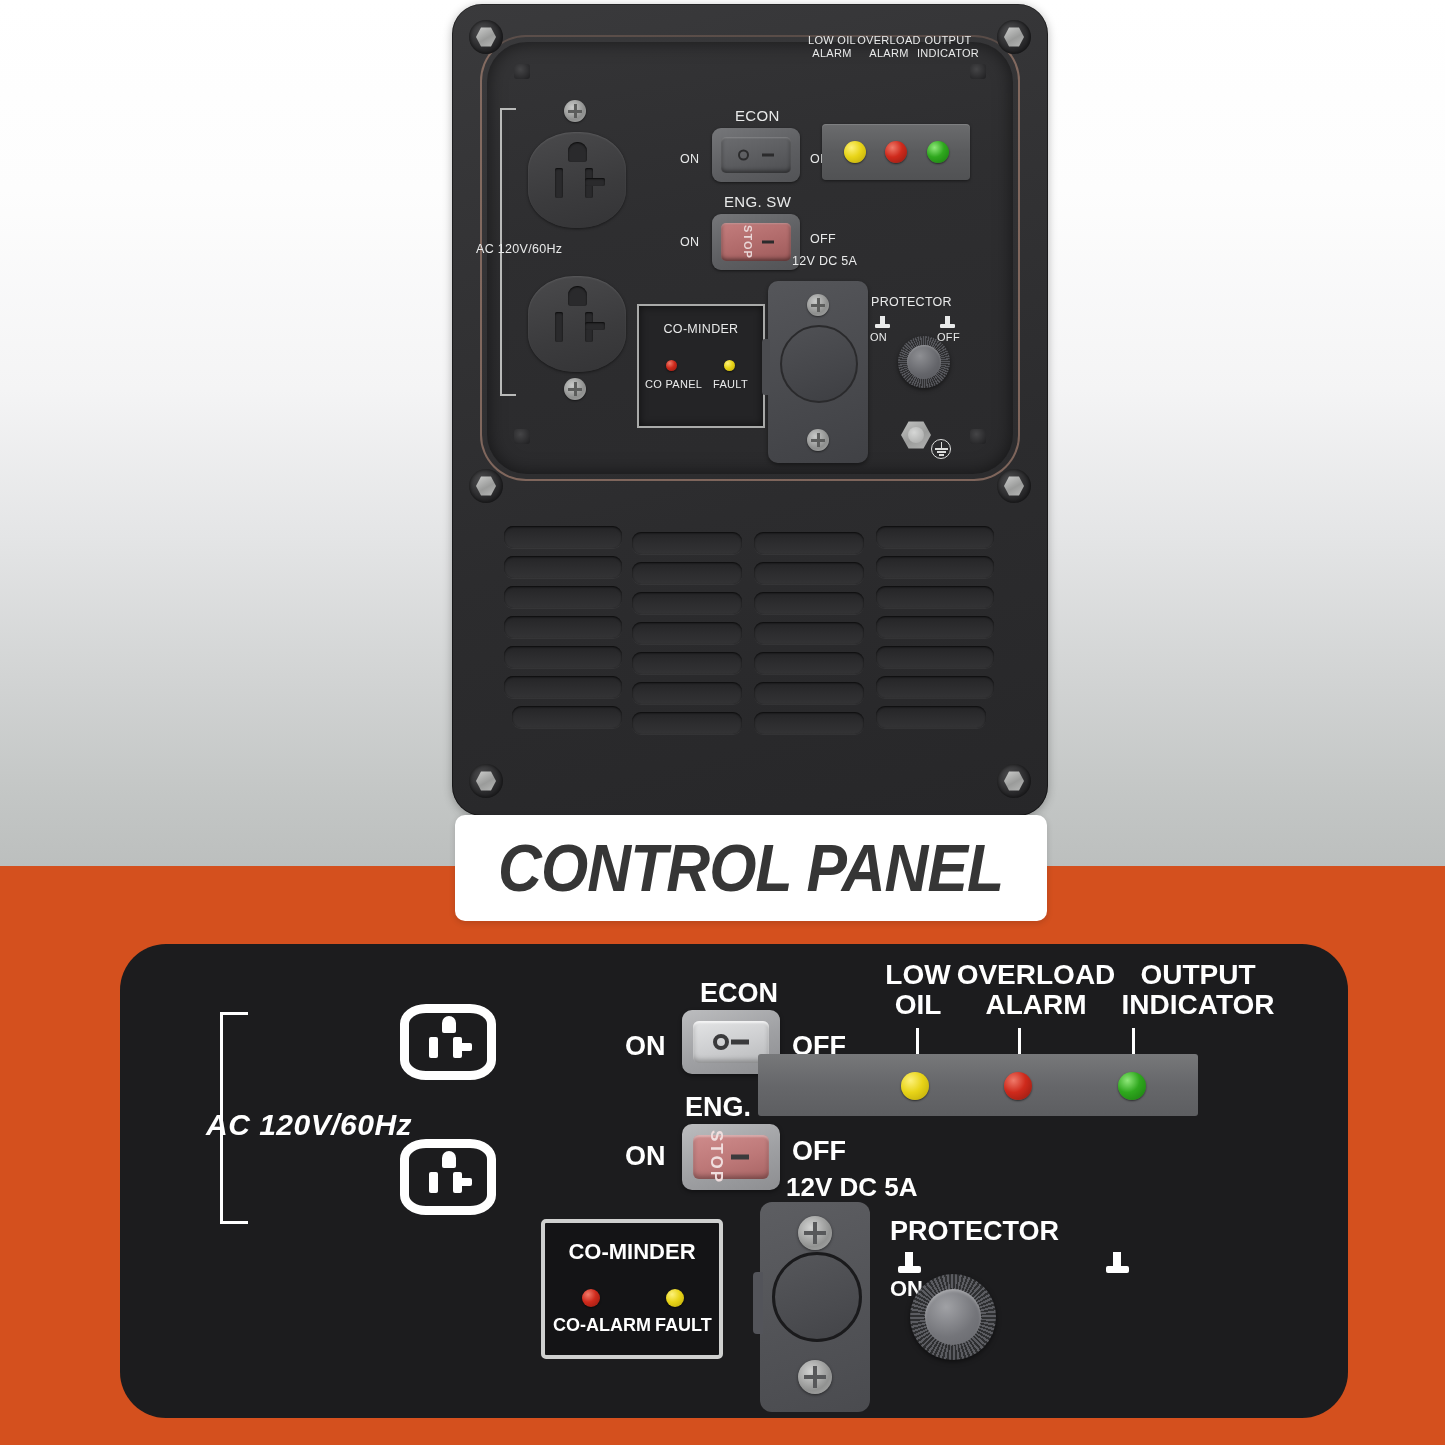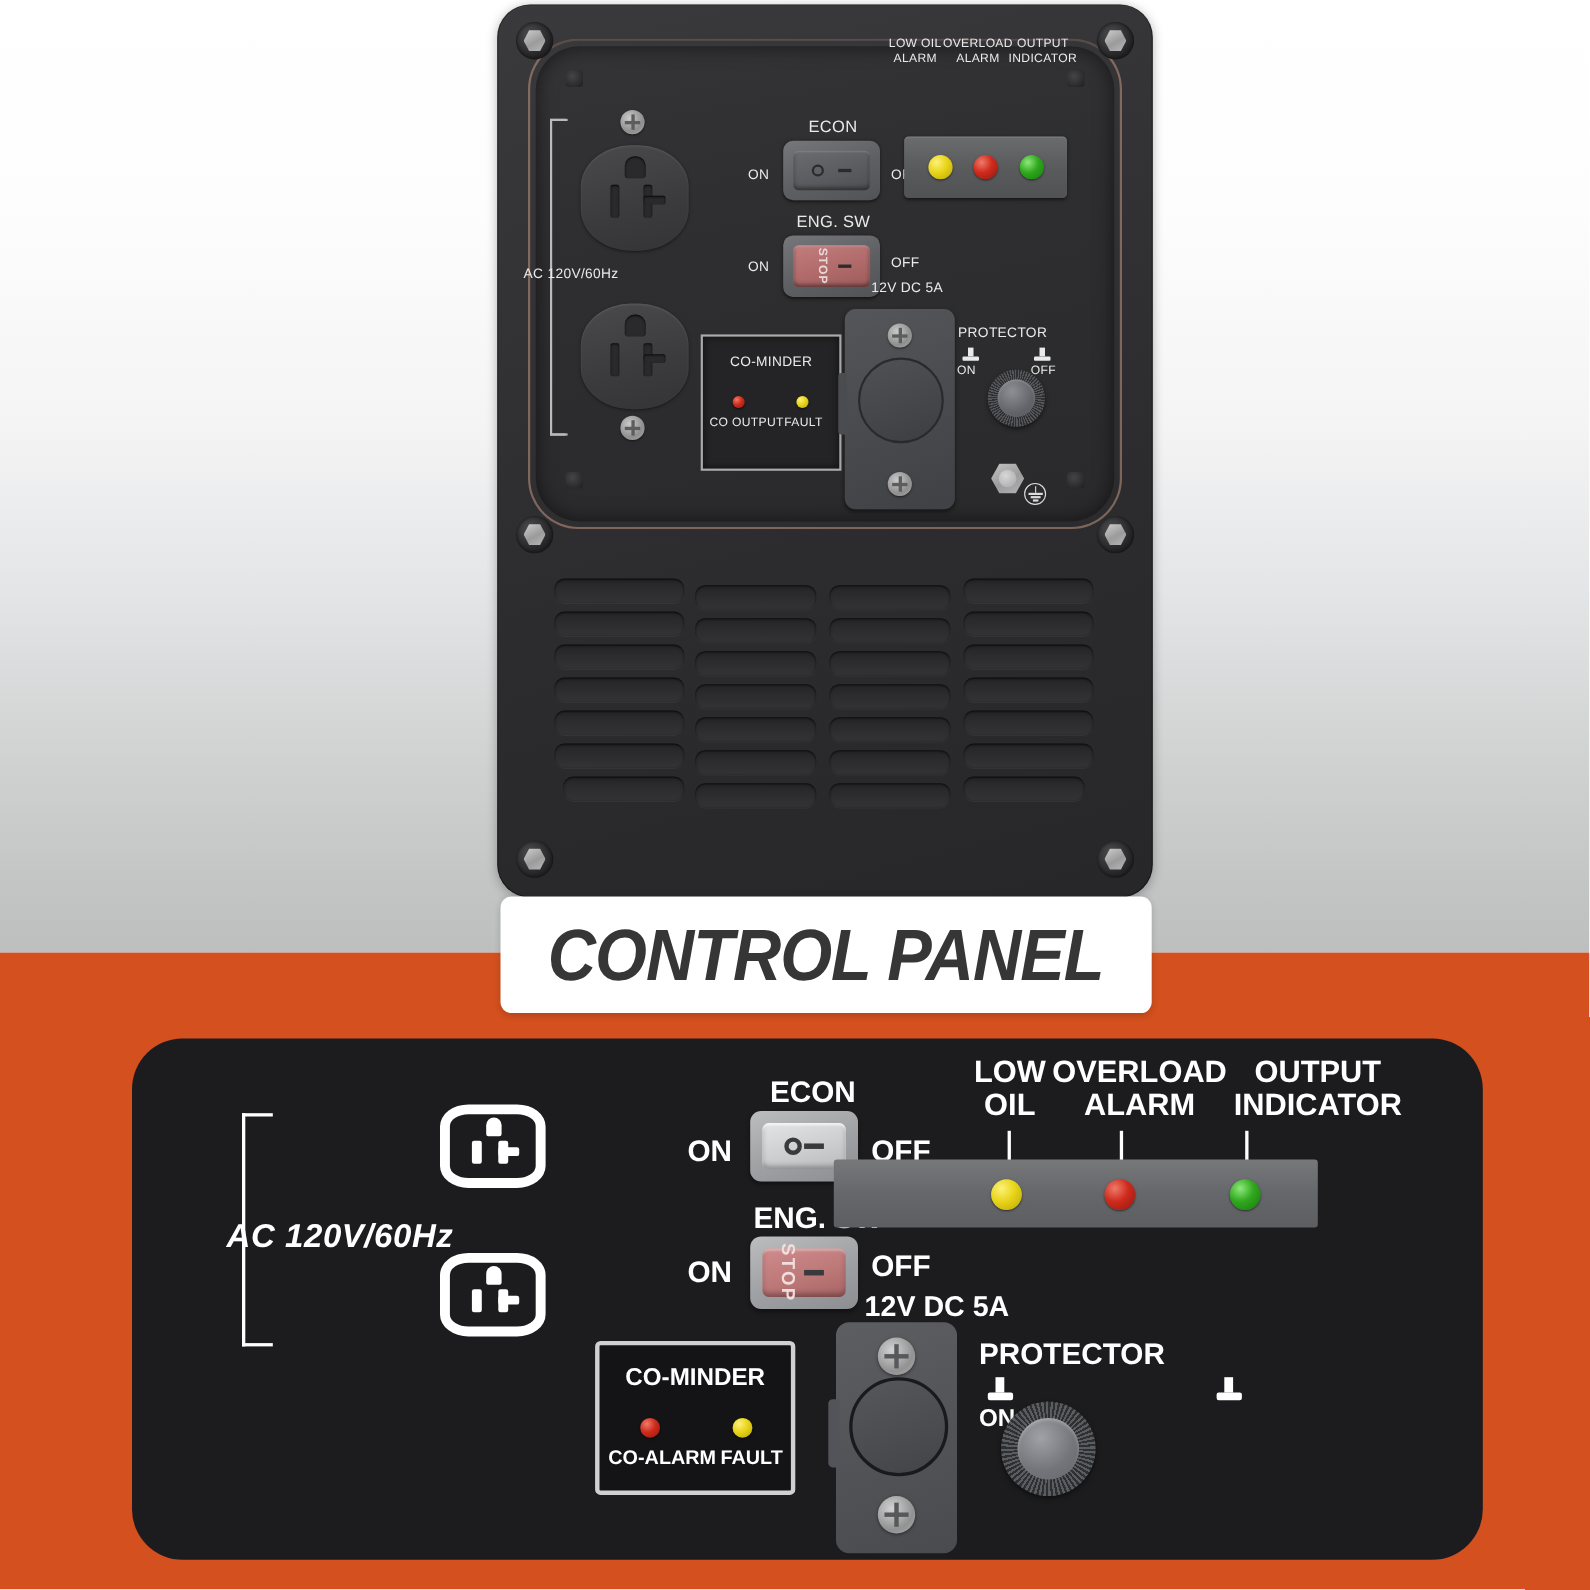--- a/index.html
+++ b/index.html
@@ -461,21 +461,21 @@
   <div class="p-ledbar" style="left:370px; top:120px; width:148px; height:56px;">
     <div class="led y" style="left:22px; top:17px; width:22px; height:22px;"></div>
     <div class="led r" style="left:63px; top:17px; width:22px; height:22px;"></div>
     <div class="led g" style="left:105px; top:17px; width:22px; height:22px;"></div>
   </div>
 
   <div class="p-cominder" style="left:185px; top:300px; width:128px; height:124px;">
     <div class="p-label sm" style="left:0; top:16px; width:100%; text-align:center;">CO-MINDER</div>
     <div class="led r" style="left:27px; top:54px; width:11px; height:11px;"></div>
     <div class="led y" style="left:85px; top:54px; width:11px; height:11px;"></div>
-    <div class="p-label xs" style="left:6px; top:72px;">CO  OUTPUT</div>
+    <div class="p-label xs" style="left:6px; top:72px;">CO  PANEL</div>
     <div class="p-label xs" style="left:74px; top:72px;">FAULT</div>
   </div>
 
   <div class="p-dccover" style="left:316px; top:277px; width:100px; height:182px;">
     <div class="tab" style="top:58px; height:56px;"></div>
     <div class="screw-sm" style="left:39px; top:13px;"></div>
     <div class="cap-circle" style="left:12px; top:44px; width:78px; height:78px;"></div>
     <div class="screw-sm" style="left:39px; top:148px;"></div>
   </div>
 

